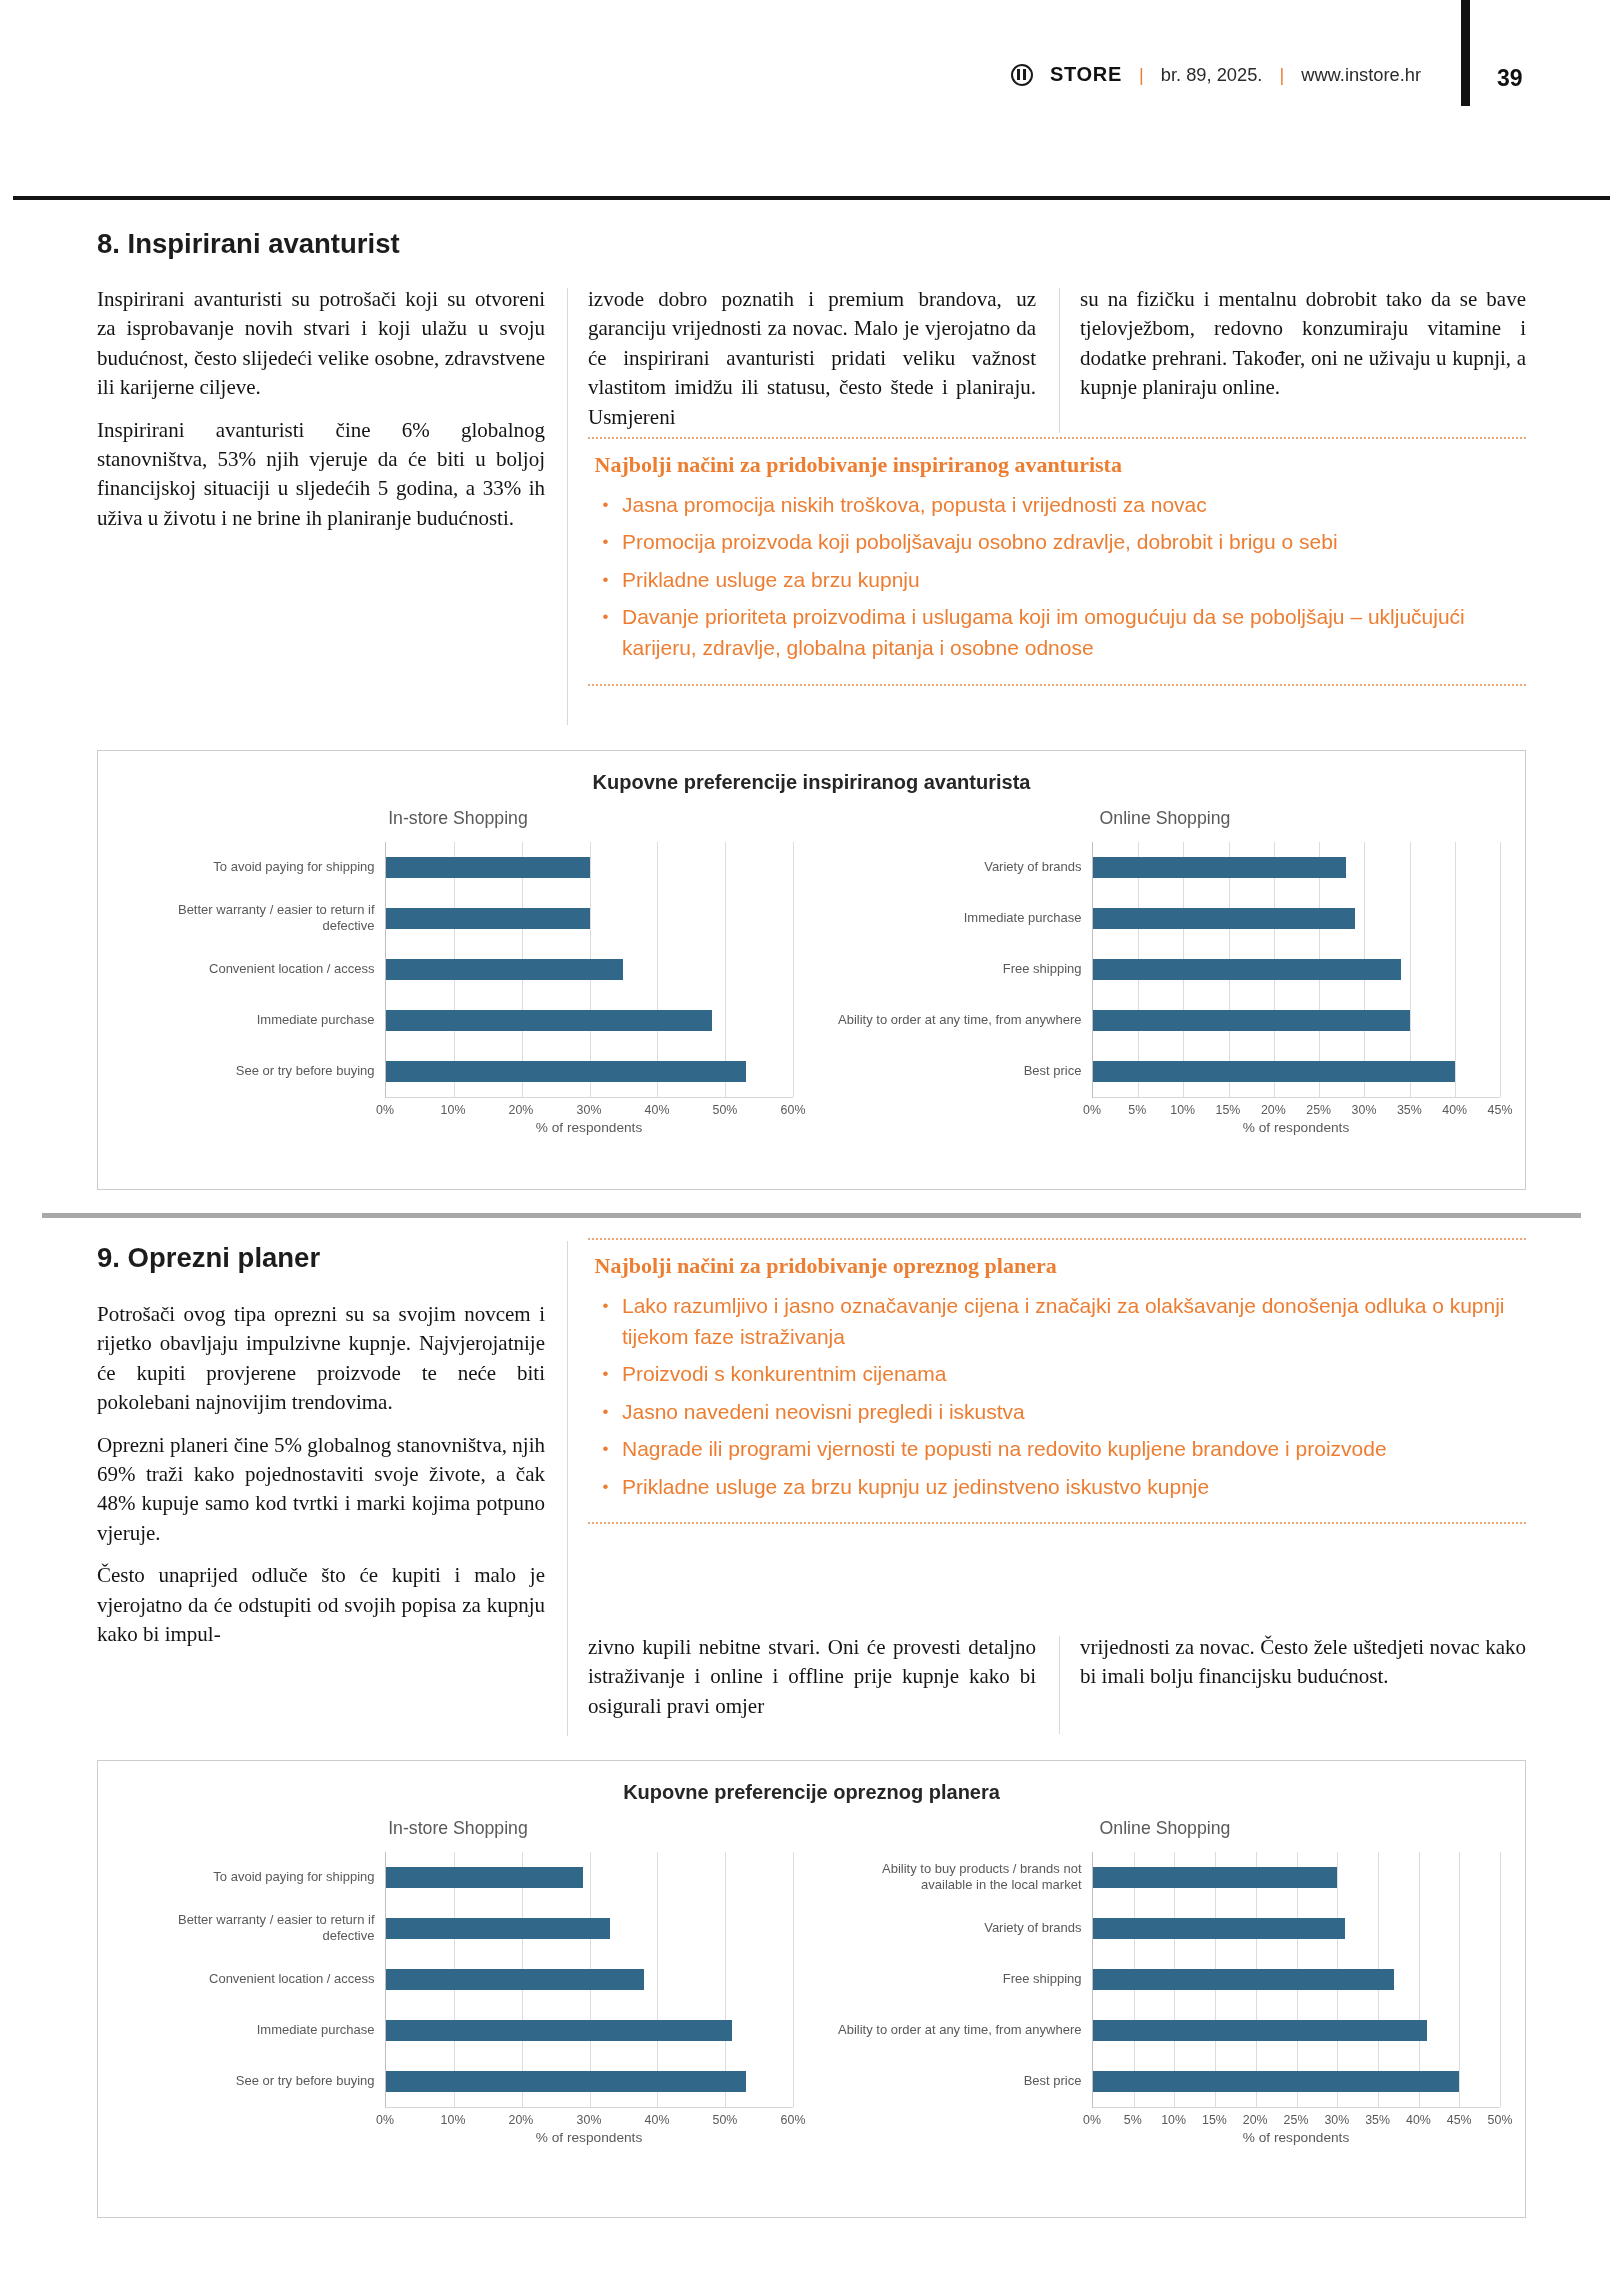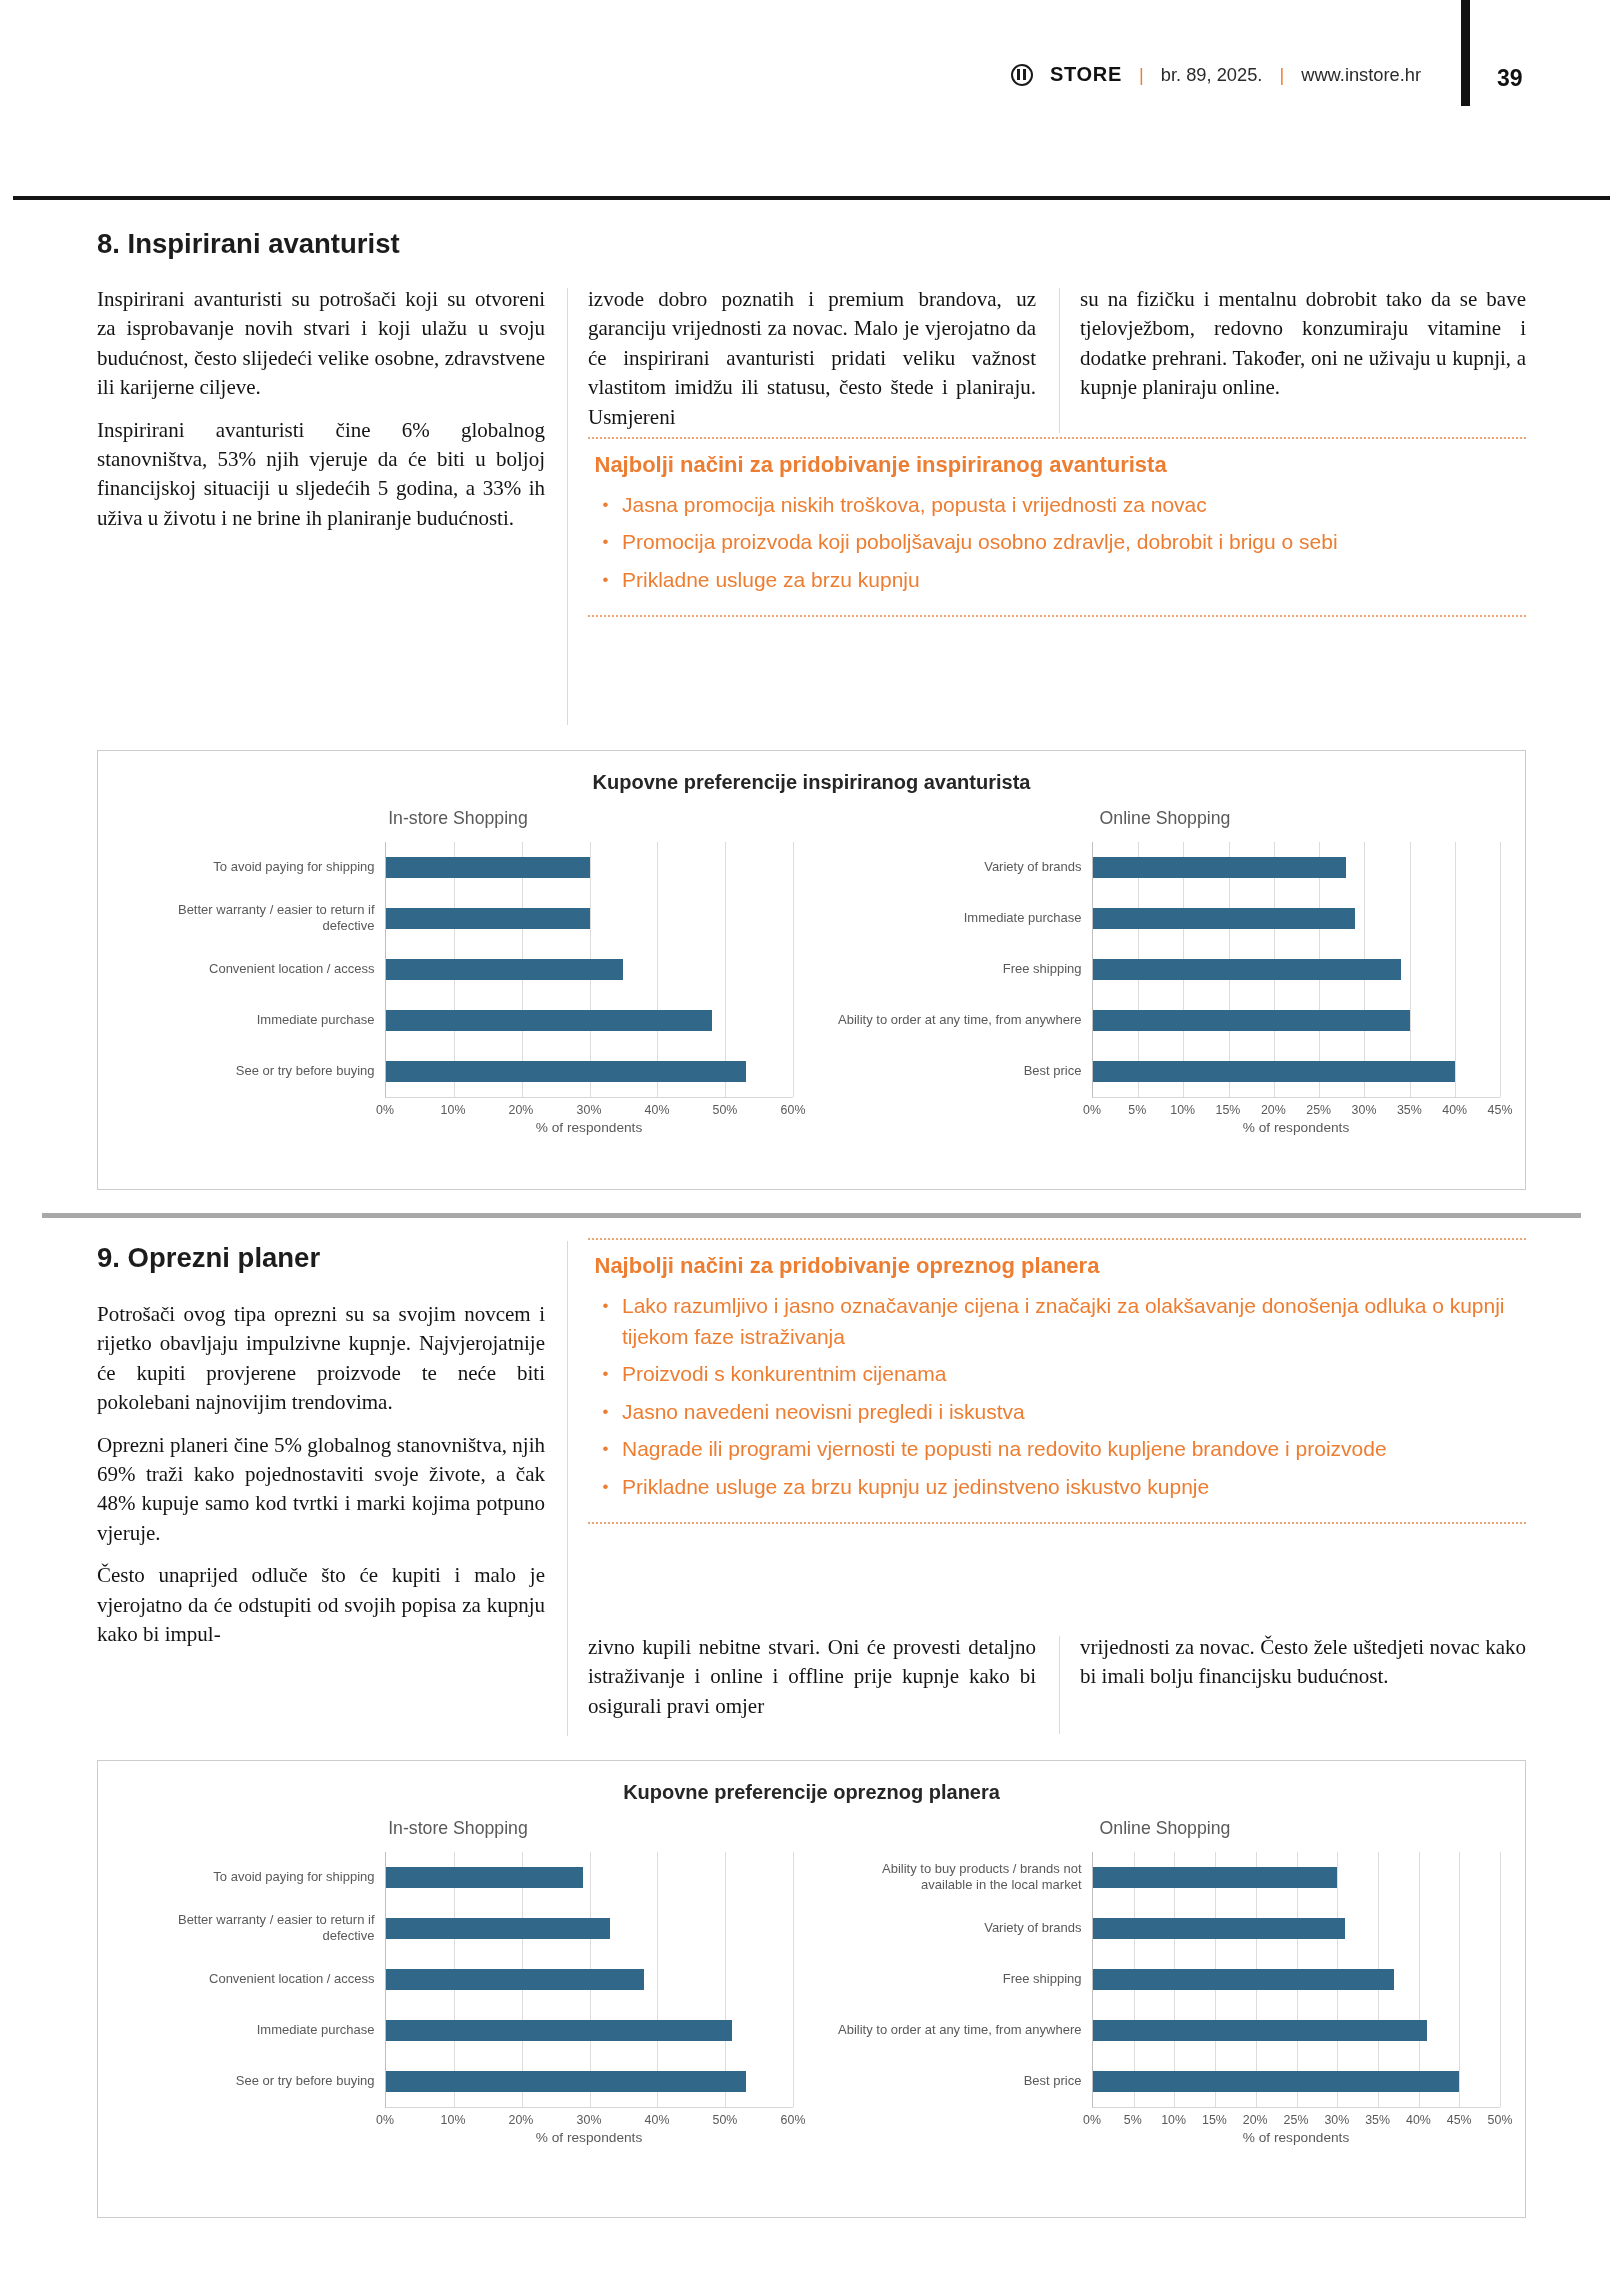--- a/index.html
+++ b/index.html
@@ -53,21 +53,21 @@
   #vr-s9-b { left:1059px; top:1636px; height:98px; }
 
   
   .callout {
     position:absolute; left:588px; width:938px; box-sizing:border-box;
     border-top:2px dotted #eda573; border-bottom:2px dotted #eda573;
     padding:13px 6.5px 14.4px 6.5px; font-family:"Liberation Sans", sans-serif;
   }
   #callout1 { top:437px; }
   #callout2 { top:1238px; }
-  .callout-title { font-weight:bold; font-size:22px; color:#ed7d31; margin-bottom:10.5px; }
+  .callout-title { font-weight:bold; font-size:22px; color:#ed7d31; margin-bottom:10.5px;font-family:Liberation Serif, serif; }
   .callout-list { list-style:none; margin:0; padding:0; }
   .callout-list li {
     position:relative; padding-left:27.5px; margin-bottom:6.5px;
     font-size:21px; line-height:31px; color:#ed7d31;
   }
   .callout-list li::before {
     content:"•"; position:absolute; left:7.9px; top:0px; font-size:17px; color:#ed7d31;
   }
 
   .divider { position:absolute; left:42px; top:1213px; width:1539px; height:5.2px; background:#a8a8a8; }
@@ -139,20 +139,21 @@
 
   <div class="vrule" id="vr-s8-a"></div>
   <div class="vrule" id="vr-s8-b"></div>
 
   <div class="callout" id="callout1">
     <div class="callout-title">Najbolji načini za pridobivanje inspiriranog avanturista</div>
     <ul class="callout-list">
       <li>Jasna promocija niskih troškova, popusta i vrijednosti za novac</li>
       <li>Promocija proizvoda koji poboljšavaju osobno zdravlje, dobrobit i brigu o sebi</li>
       <li>Prikladne usluge za brzu kupnju</li>
+      <li>Davanje prioriteta proizvodima i uslugama koji im omogućuju da se poboljšaju – uključujući karijeru, zdravlje, globalna pitanja i osobne odnose</li>
     </ul>
   </div>
 
   <div class="chart-box" id="chart-box1">
     <div class="chart-title">Kupovne preferencije inspiriranog avanturista</div>
     <div class="panels">
       <div class="chart-panel">
           <div class="panel-subtitle">In-store Shopping</div>
           <div class="panel-body">
             <div class="labels-col">

